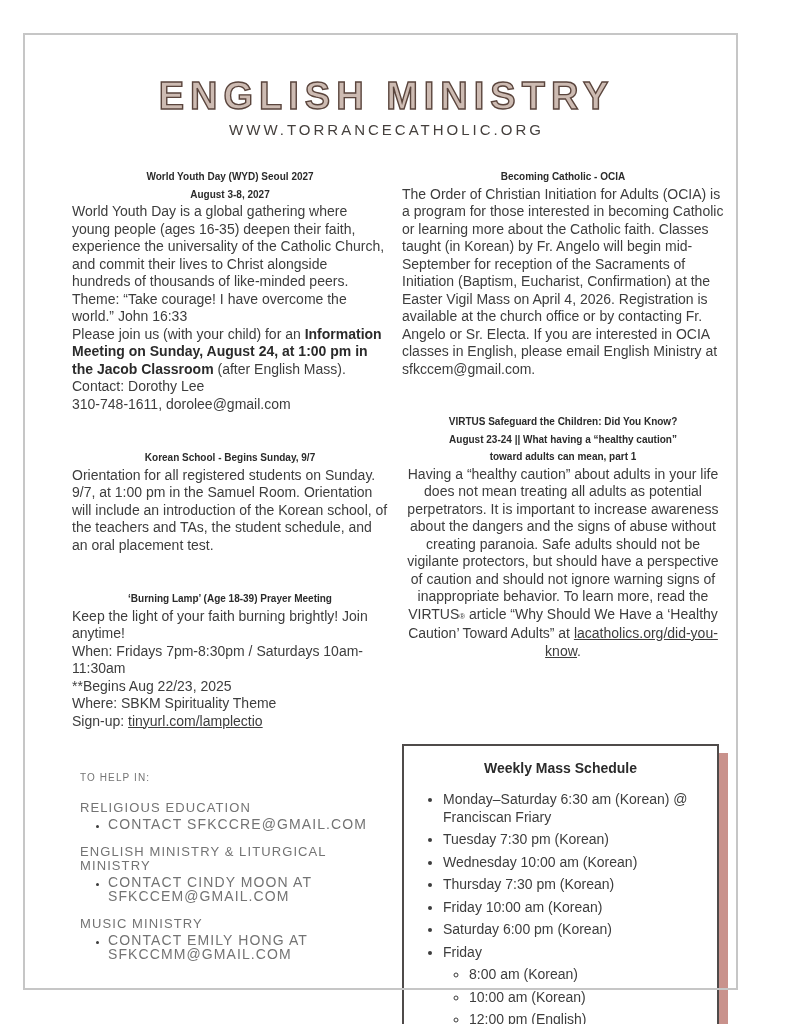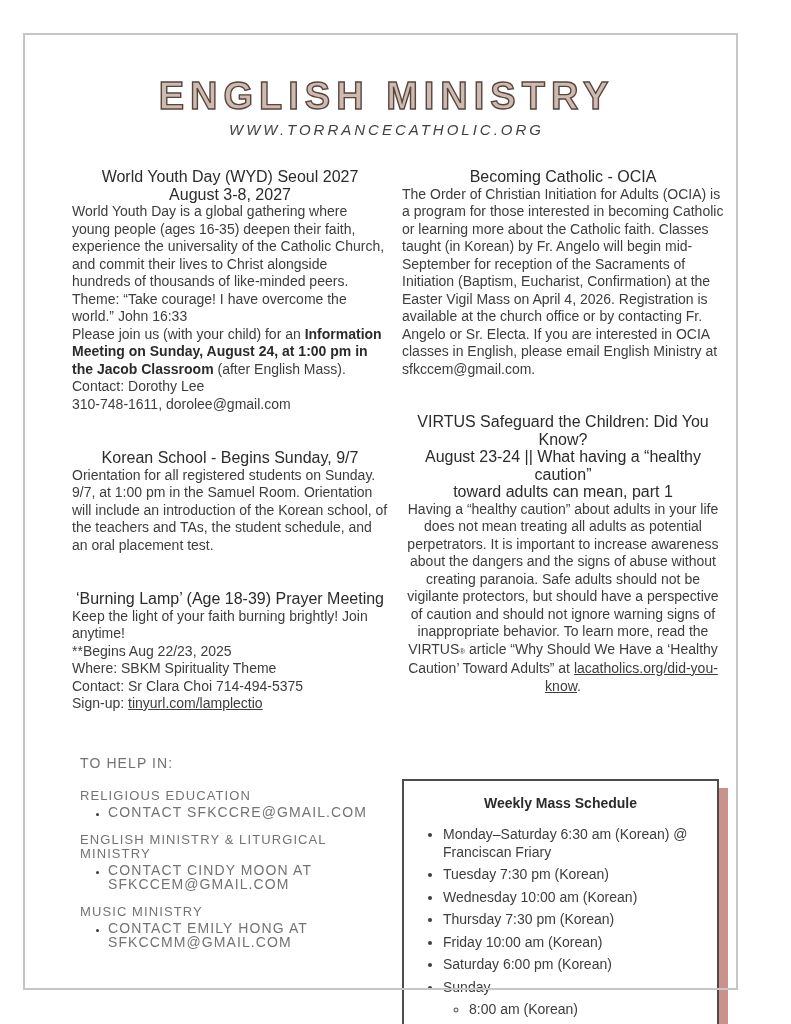--- a/index.html
+++ b/index.html
@@ -10,37 +10,37 @@
   }
   .page-frame {
     position:absolute; top:33px; left:23px; right:35px; bottom:34px;
     border:2px solid #c6c6c6; pointer-events:none;
   }
   .header { text-align:center; padding-top:76px; }
   .title {
     margin:0; font-size:38px; font-weight:700; letter-spacing:6px;
     color:#cdbbb2; -webkit-text-stroke:1.4px #5a453d; line-height:40px;
   }
-  .subtitle { margin-top:5px; font-size:15px; letter-spacing:3px; color:#45403d;font-style:italic; }
+  .subtitle { margin-top:5px; font-size:15px; letter-spacing:3px; color:#45403d; }
 
   .columns { display:flex; gap:14px; padding:30px 0 0 72px; }
   .col-left  { width:316px; flex:none; }
   .col-right { width:322px; flex:none; }
 
   .sec { margin-bottom:36px; }
-  .sec-title { font-size:16px; font-weight:400; text-align:center; color:#2b2b2b; margin:0; line-height:17.5px; }
+  .sec-title { font-size:10px; font-weight:700; text-align:center; color:#2b2b2b; margin:0; line-height:17.5px; }
   .body { font-size:14px; line-height:17.5px; color:#3d3d3d; margin:0; }
   .body b { color:#2b2b2b; }
   .center { text-align:center; }
   .link { color:inherit; text-decoration:underline; cursor:pointer; }
   .reg { font-size:8px; }
 
   .community { margin-top:42px; padding:0 4px 0 8px; }
   .community-title { font-size:10px; font-weight:800; letter-spacing:0.9px; text-align:center; color:#1d1d1d; margin:0 0 20px; }
-  .help-intro { font-size:14px; letter-spacing:1.1px; color:#737373; margin:0 0 18px; }
+  .help-intro { font-size:10px; letter-spacing:1.1px; color:#737373; margin:0 0 18px; }
   .help-group { margin-bottom:14px; }
   .help-name { font-size:13px; letter-spacing:1.1px; color:#737373; line-height:14px; }
   .help-list { margin:2px 0 0; padding-left:28px; list-style:disc; }
   .help-list li { font-size:14px; letter-spacing:1.1px; color:#737373; line-height:14px; }
   .help-list li::marker { color:#3c3c3c; font-size:9px; }
 
   .sec-ocia { margin-bottom:35px; }
   .sec-virtus { margin-bottom:0; }
 
   .mass-box {
@@ -80,23 +80,23 @@
       </section>
 
       <section class="sec">
         <h2 class="sec-title">Korean School - Begins Sunday, 9/7</h2>
         <p class="body">Orientation for all registered students on Sunday. 9/7, at 1:00 pm in the Samuel Room. Orientation will include an introduction of the Korean school, of the teachers and TAs, the student schedule, and an oral placement test.</p>
       </section>
 
       <section class="sec">
         <h2 class="sec-title">‘Burning Lamp’ (Age 18-39) Prayer Meeting</h2>
         <div class="body">Keep the light of your faith burning brightly! Join anytime!</div>
+        <div class="body">When: Fridays 7pm-8:30pm / Saturdays 10am-11:30am</div>
         <div class="body">**Begins Aug 22/23, 2025</div>
         <div class="body">Where: SBKM Spirituality Theme</div>
-        <div class="body">Contact: Sr Clara Choi 714-494-5375</div>
         <div class="body"><span>Sign-up: </span><a class="link">tinyurl.com/lamplectio</a></div>
       </section>
 
       <section class="community">
         <div class="help-intro">TO HELP IN:</div>
 
         <div class="help-group">
           <div class="help-name">RELIGIOUS EDUCATION</div>
           <ul class="help-list">
               <li>CONTACT SFKCCRE@GMAIL.COM</li>
@@ -134,21 +134,21 @@
 
       <div class="mass-box">
         <h3 class="mass-title">Weekly Mass Schedule</h3>
         <ul class="mass-list">
           <li><span>Monday–Saturday 6:30 am (Korean) @ Franciscan Friary</span></li>
           <li><span>Tuesday 7:30 pm (Korean)</span></li>
           <li><span>Wednesday 10:00 am (Korean)</span></li>
           <li><span>Thursday 7:30 pm (Korean)</span></li>
           <li><span>Friday 10:00 am (Korean)</span></li>
           <li><span>Saturday 6:00 pm (Korean)</span></li>
-          <li><span>Sunday</span>
+          <li><span>Friday</span>
             <ul class="sunday-list">
               <li><span>8:00 am (Korean)</span></li>
               <li><span>10:00 am (Korean)</span></li>
               <li><span>12:00 pm (English)</span></li>
             </ul>
           </li>
         </ul>
       </div>
 
     </div>

